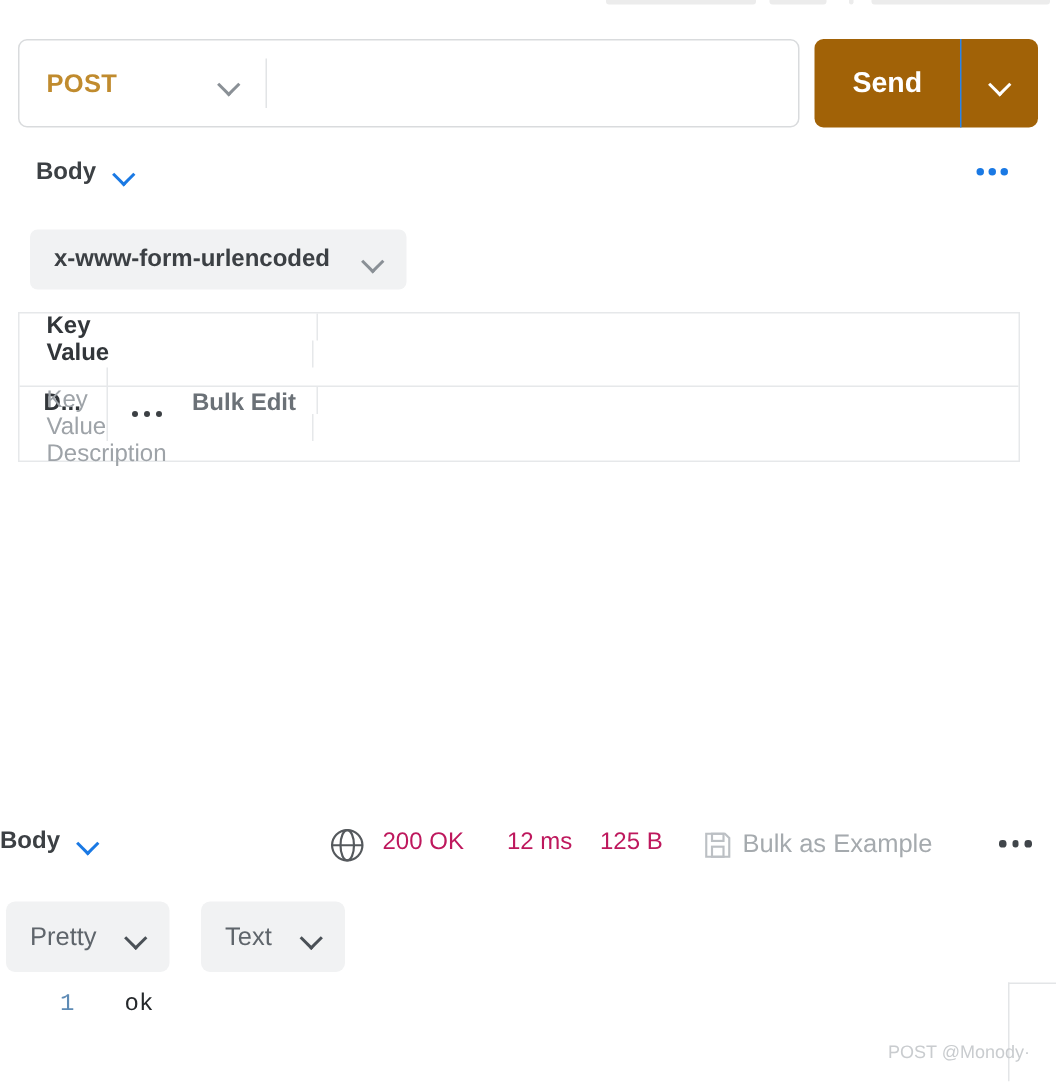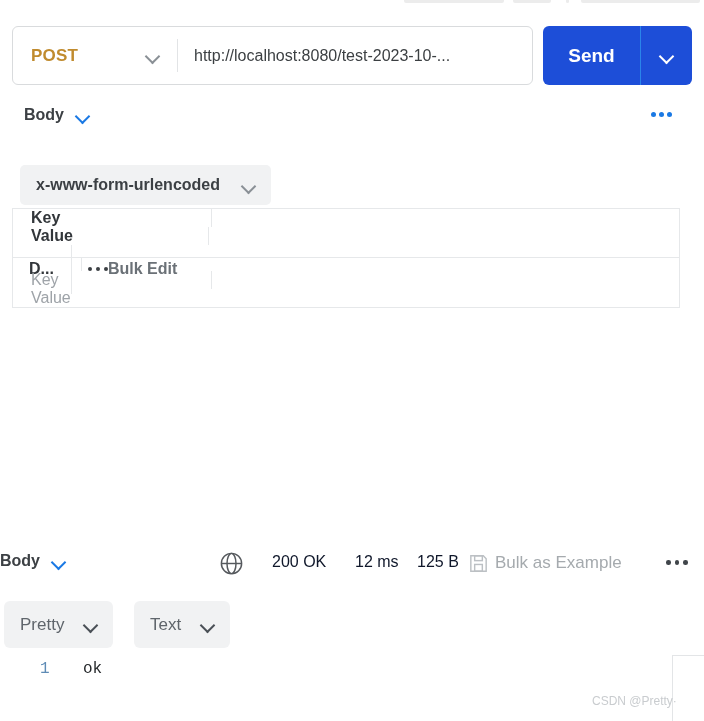--- a/index.html
+++ b/index.html
@@ -25,67 +25,67 @@
   .chev { display:inline-block; width:13px; height:13px; position:relative; }
   .chev::before { content:""; position:absolute; left:1px; top:2px; width:9px; height:9px;
                   border-right:2px solid currentColor; border-bottom:2px solid currentColor;
                   transform:rotate(45deg); }
   .chev.gray { color:#8a9096; }
   .chev.blue { color:#1a79e4; }
   .chev.white { color:#ffffff; }
   .chev.dark { color:#4a5056; }
 
   .sendbtn { position:absolute; left:543px; top:26px; width:149px; height:59px;
-             background:#1d4ed8; border-radius:6px; display:flex; align-items:center; cursor:pointer; }
+             background:#a16207; border-radius:6px; display:flex; align-items:center; cursor:pointer; }
   .send-main { flex:1; display:flex; align-items:center; justify-content:center; color:#fff; font-size:19px; font-weight:700; }
   .send-div { width:1px; height:59px; background:#2a85ea; }
   .send-caret { width:51px; display:flex; align-items:center; justify-content:center; }
 
   
   .bodyrow { position:absolute; left:0; top:106px; width:704px; height:30px; }
   .body-tab { position:absolute; left:24px; top:0; display:flex; align-items:center; gap:12px; cursor:pointer; }
   .body-tab-label { font-size:16px; font-weight:700; color:#3c4044; }
   .dots-blue { position:absolute; right:32px; top:6px; display:flex; gap:3px; cursor:pointer; }
   .dots-blue i { width:5px; height:5px; border-radius:50%; background:#1a79e4; display:block; }
 
   
-  .enc { position:absolute; left:20px; top:165px; height:40px; background:#f1f2f3; border-radius:5px;
+  .enc { position:absolute; left:20px; top:153px; height:40px; background:#f1f2f3; border-radius:5px;
          display:flex; align-items:center; padding:0 16px; gap:22px; cursor:pointer; }
   .enc-label { font-size:16px; font-weight:700; color:#3c4044; }
 
   
   .ptable { position:absolute; left:12px; top:208px; width:668px; border:1px solid #e6e8ea; border-top:1px solid #e6e8ea; }
   .prow { display:flex; border-bottom:1px solid #e6e8ea; height:49px; align-items:stretch;flex-direction:column; }
   .prow:last-child { border-bottom:none; }
   .pcell { display:flex; align-items:center; border-right:1px solid #e6e8ea; height:100%; }
   .pcell:last-child { border-right:none; }
   .c-chk { width:69px; justify-content:center; }
   .c-key { width:199px; padding-left:18px; }
   .c-val { width:196px; padding-left:18px; }
   .c-desc { flex:1; padding-left:18px; }
   .hdr .pcell { font-size:16px; font-weight:700; color:#32363a; }
   .cellval { font-size:16px; color:#32363a; }
   .ph { font-size:16px; color:#9ea3a8; }
 
   .hdr-desc { width:58px; padding-left:16px; font-size:16px; font-weight:700; color:#32363a; }
-  .hdr-tools { flex:1; display:flex; align-items:center; padding-left:16px; }
+  .hdr-tools { flex:1; display:flex; align-items:flex-end; gap:20px; padding-left:16px; }
   .dots-dark { display:flex; gap:4px; cursor:pointer; }
   .dots-dark i { width:4px; height:4px; border-radius:50%; background:#3c4044; display:block; }
   .bulk { font-size:16px; color:#6b7177; cursor:pointer; }
 
   .checkbox { width:25px; height:25px; border-radius:5px; background:#2d2f31; position:relative; cursor:pointer; }
   .checkbox::after { content:""; position:absolute; left:8px; top:4px; width:6px; height:12px;
                      border-right:2.6px solid #fff; border-bottom:2.6px solid #fff; transform:rotate(42deg); }
 
   
   .respbar { position:absolute; left:0; top:548px; width:704px; height:38px; display:flex; align-items:center; }
   .resp-tab { position:absolute; left:0; top:4px; display:flex; align-items:center; gap:12px; cursor:pointer; }
   .resp-tab-label { font-size:16px; font-weight:700; color:#3c4044; }
   .globe { position:absolute; left:218px; top:2px; cursor:pointer; }
-  .stat { position:absolute; font-size:16px; color:#0f172a; white-space:nowrap;margin-left:17px; }
+  .stat { position:absolute; font-size:16px; color:#be185d; white-space:nowrap; }
   .s-code { left:255px; top:5px; }
   .s-time { left:338px; top:5px; }
   .s-size { left:400px; top:5px; }
   .saveicon { position:absolute; left:467px; top:4px; cursor:pointer; }
   .savelbl { position:absolute; left:495px; top:5px; font-size:17px; color:#a5aaae; cursor:pointer; }
   .dots-resp { position:absolute; left:666px; top:12px; display:flex; gap:4px; cursor:pointer; }
   .dots-resp i { width:4.5px; height:4.5px; border-radius:50%; background:#40454a; display:block; }
 
   
   .vtools { position:absolute; left:0; top:601px; width:704px; height:47px; }
@@ -118,21 +118,20 @@
   <div class="ghost-strip" style="left:513px; width:38px;"></div>
   <div class="ghost-strip" style="left:566px; width:3px;"></div>
   <div class="ghost-strip" style="left:581px; width:119px;"></div>
 
   <div class="urlbar">
     <div class="method">
       <span class="method-label">POST</span>
       <span class="chev gray"></span>
     </div>
     <div class="method-sep"></div>
-    <div class="url-input">http://localhost:8080/test-2023-10-...</div>
   </div>
 
   <div class="sendbtn">
     <div class="send-main">Send</div>
     <div class="send-div"></div>
     <div class="send-caret">
       <span class="chev white"></span>
     </div>
   </div>
 
@@ -178,20 +177,23 @@
 
 
     <div class="prow">
       <div class="pcell c-chk"></div>
       <div class="pcell c-key">
         <span class="ph">Key</span>
       </div>
       <div class="pcell c-val">
         <span class="ph">Value</span>
       </div>
+      <div class="pcell c-desc">
+        <span class="ph">Description</span>
+      </div>
     </div>
   </div>
 
   <div class="respbar">
     <div class="resp-tab">
       <span class="resp-tab-label">Body</span>
       <span class="chev blue"></span>
     </div>
 
     <span class="globe">
@@ -235,15 +237,15 @@
   </div>
 
   <div class="resp-body">
     <span class="lineno">1</span>
     <span class="linetext">ok</span>
   </div>
 
   <div class="mm-v"></div>
   <div class="mm-h"></div>
 
-  <div class="watermark">CSDN @Pretty·</div>
+  <div class="watermark">POST @Monody·</div>
 
 </div>
 
 </body></html>

